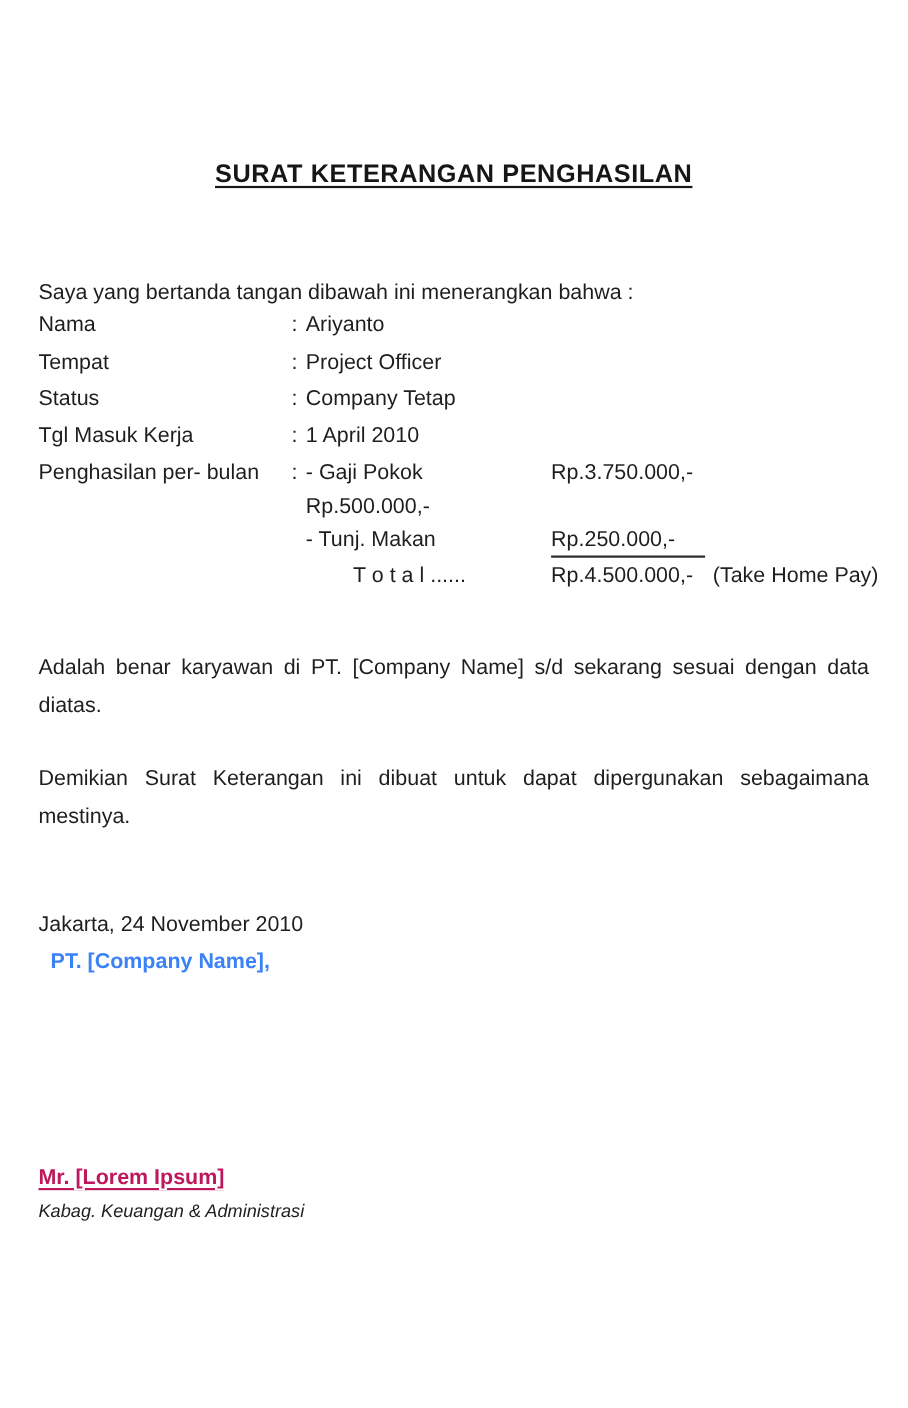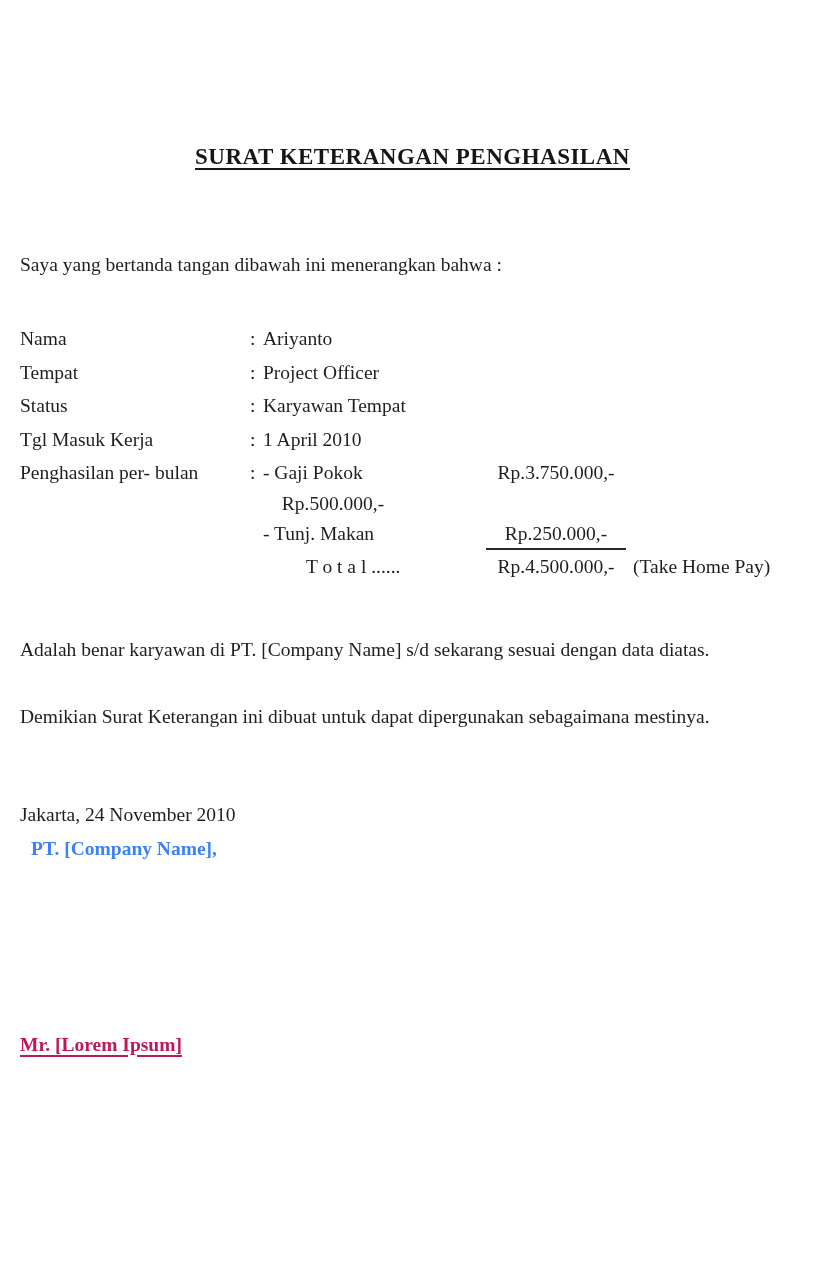--- a/index.html
+++ b/index.html
@@ -7,24 +7,24 @@
     padding: 0;
     background: #ffffff;
   }
   .page {
     position: relative;
     width: 825px;
     height: 1280px;
     margin: 0 auto;
     background: #ffffff;
     color: #1e1e1e;
-    font-family: Liberation Serif, serif;
+    font-family: Liberation Sans, sans-serif;
     font-size: 19.5px;
     box-sizing: border-box;
-    padding: 0 20px;
+    padding: 0 35px;
     overflow: hidden;
   }
   .title {
     margin: 0;
     padding-top: 144px;
     text-align: center;
     font-size: 23px;
     font-weight: bold;
     letter-spacing: 0.5px;
     color: #161616;
@@ -32,21 +32,20 @@
   .title .title-text {
     text-decoration: underline;
     text-decoration-thickness: 2px;
     text-underline-offset: 4px;
   }
   .intro {
     margin: 82px 0 0 0;
     line-height: 26px;
   }
   .fields {
-    margin-top: 44px;
   }
   .row {
     display: flex;
     align-items: baseline;
     line-height: 33.5px;
     white-space: nowrap;
   }
   .lbl {
     width: 230px;
     flex: 0 0 auto;
@@ -58,21 +57,21 @@
   .item {
     width: 223px;
     flex: 0 0 auto;
     box-sizing: border-box;
   }
   .item.total-name {
     padding-left: 43px;
   }
   .amt {
     display: inline-flex;
-    justify-content: center;
+    justify-content: flex-start;
     width: 140px;
     flex: 0 0 auto;
     line-height: 27px;
   }
   .amt.underlined {
     border-bottom: 2px solid #2a2a2a;
     padding-bottom: 1px;
   }
   .amt-suffix {
     margin-left: 7px;
@@ -131,21 +130,21 @@
 
     <div class="row">
       <span class="lbl">Tempat</span>
       <span class="sep">:</span>
       <span class="val">Project Officer</span>
     </div>
 
     <div class="row">
       <span class="lbl">Status</span>
       <span class="sep">:</span>
-      <span class="val">Karyawan Tempat</span>
+      <span class="val">Company Tetap</span>
     </div>
 
     <div class="row">
       <span class="lbl">Tgl Masuk Kerja</span>
       <span class="sep">:</span>
       <span class="val">1 April 2010</span>
     </div>
 
     <div class="row">
       <span class="lbl">Penghasilan per- bulan</span>
@@ -193,15 +192,16 @@
 
   <p class="para second">Demikian Surat Keterangan ini dibuat untuk dapat dipergunakan sebagaimana mestinya.</p>
 
   <div class="closing">
     <div>Jakarta, 24 November 2010</div>
     <div class="company">PT. [Company Name],</div>
   </div>
 
   <div class="signature">
     <div class="sig-name">Mr. [Lorem Ipsum]</div>
+    <div class="sig-title">Kabag. Keuangan &amp; Administrasi</div>
   </div>
 
 </div>
 
 </body></html>

